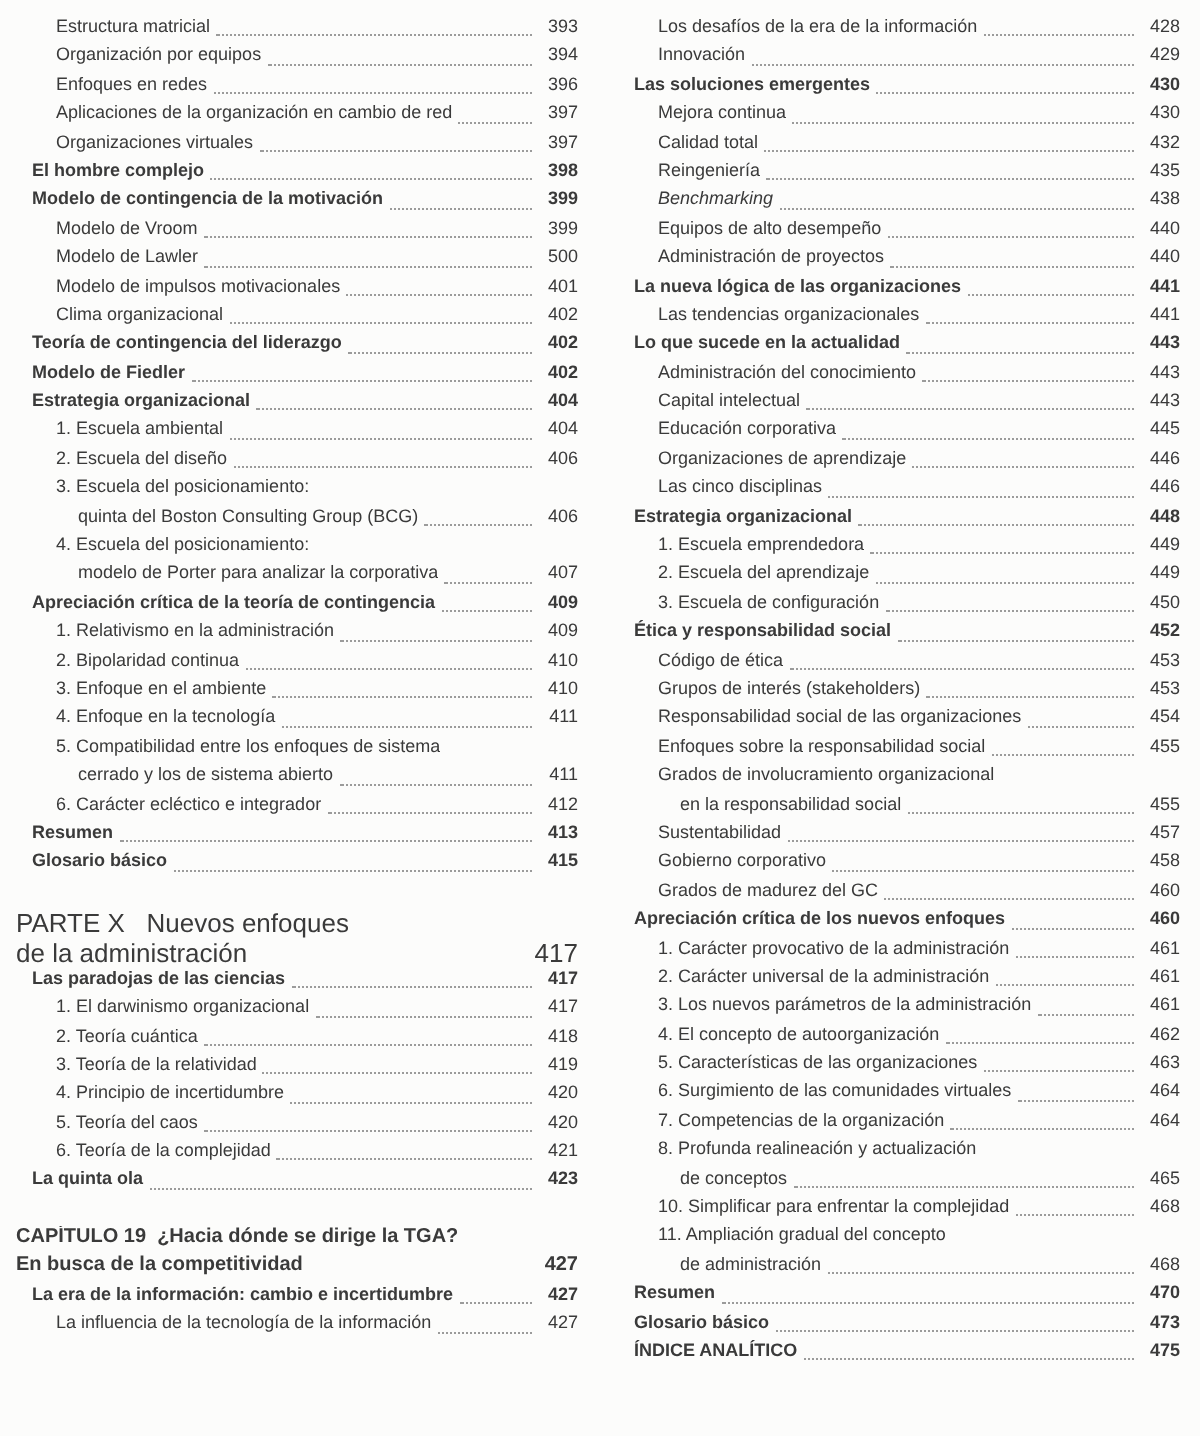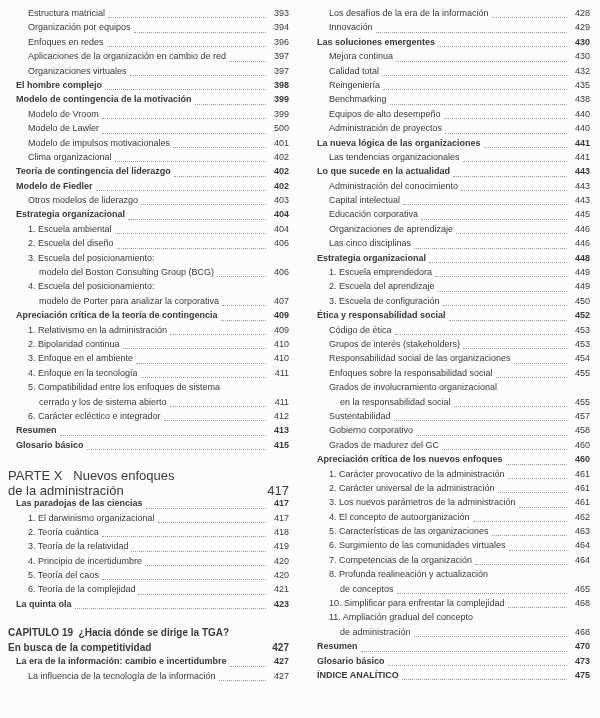--- a/index.html
+++ b/index.html
@@ -7,21 +7,21 @@
   .toc{display:flex;gap:20px;padding:8px 10px 0 8px;box-sizing:border-box;width:600px;height:710px;}
   .col{flex:1;min-width:0;}
   .entry.gap{margin-top:14px;}
   .line{display:flex;align-items:baseline;height:14.4px;}
   .txt{white-space:nowrap;overflow:hidden;}
   .leader{flex:1 1 auto;min-width:8px;border-bottom:1px dotted #9b9b9b;align-self:flex-end;margin:0 3px 4px 3px;}
   .pg{text-align:right;min-width:20px;white-space:nowrap;}
   .lvl0{padding-left:8px;}
   .lvl1{padding-left:20px;}
   .bold{font-weight:bold;}
-  .italic .txt{}
+  .italic .txt{font-style:italic;}
   .part{font-weight:normal;font-size:13px;padding-left:0 !important;}
   .part .line{height:15px;}
   .chapter{font-weight:bold;font-size:10px;padding-left:0 !important;}
   .chapter .line{height:14.5px;}
   .part .leader,.chapter .leader{border-bottom:none;}
   .cont .txt{padding-left:11px;}
   .part .cont .txt,.chapter .cont .txt{padding-left:0;}
 </style>
 </head>
 <body>
@@ -112,27 +112,20 @@
           <span class="pg">402</span>
         </div>
       </div>
       <div class="entry bold lvl0">
         <div class="line">
           <span class="txt">Modelo de Fiedler</span>
           <span class="leader"></span>
           <span class="pg">402</span>
         </div>
       </div>
-      <div class="entry normal lvl1">
-        <div class="line">
-          <span class="txt">Otros modelos de liderazgo</span>
-          <span class="leader"></span>
-          <span class="pg">403</span>
-        </div>
-      </div>
       <div class="entry bold lvl0">
         <div class="line">
           <span class="txt">Estrategia organizacional</span>
           <span class="leader"></span>
           <span class="pg">404</span>
         </div>
       </div>
       <div class="entry normal lvl1">
         <div class="line">
           <span class="txt">1. Escuela ambiental</span>
@@ -145,21 +138,21 @@
           <span class="txt">2. Escuela del diseño</span>
           <span class="leader"></span>
           <span class="pg">406</span>
         </div>
       </div>
       <div class="entry normal lvl1">
         <div class="line">
           <span class="txt">3. Escuela del posicionamiento:</span>
         </div>
         <div class="line cont">
-          <span class="txt">modelo del Boston Consulting Group (BCG)</span>
+          <span class="txt">quinta del Boston Consulting Group (BCG)</span>
           <span class="leader"></span>
           <span class="pg">406</span>
         </div>
       </div>
       <div class="entry normal lvl1">
         <div class="line">
           <span class="txt">4. Escuela del posicionamiento:</span>
         </div>
         <div class="line cont">
           <span class="txt">modelo de Porter para analizar la corporativa</span>

